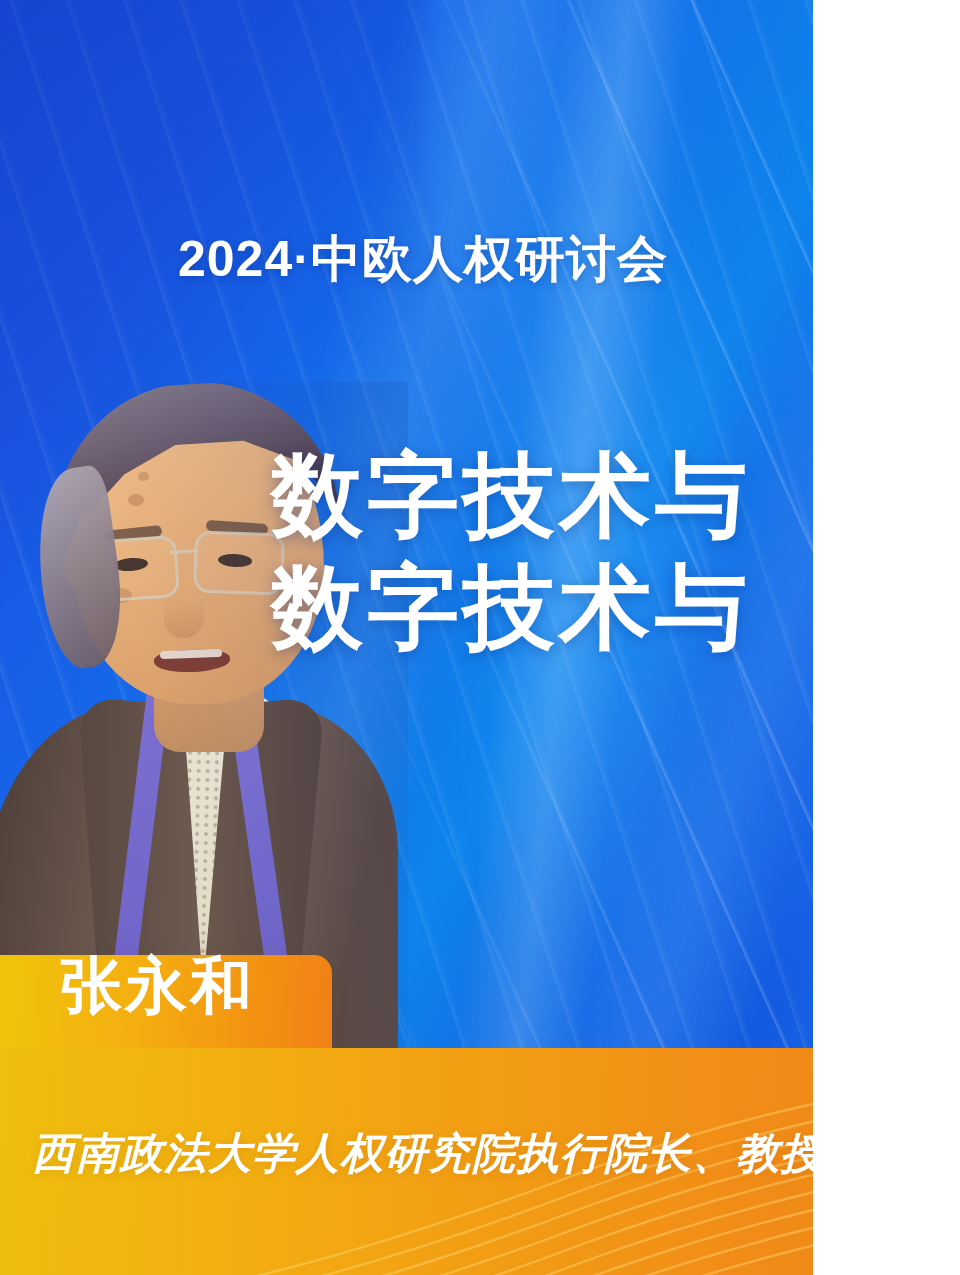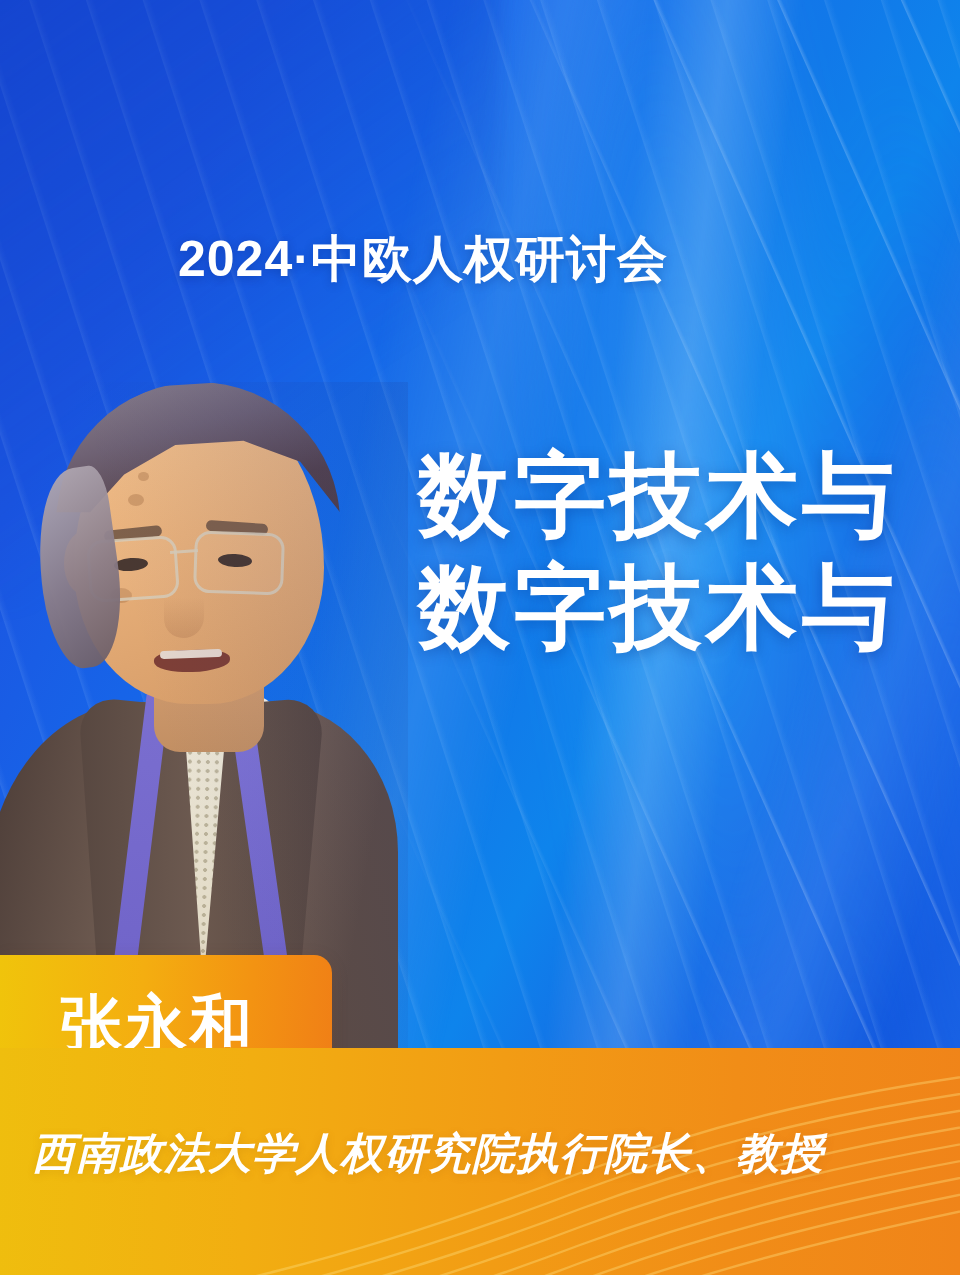--- a/index.html
+++ b/index.html
@@ -6,21 +6,21 @@
     margin: 0;
     padding: 0;
     background: #ffffff;
   }
   body {
     font-family: "Liberation Sans", "DejaVu Sans", sans-serif;
   }
 
   .poster {
     position: relative;
-    width: 960px;
+    width: 813px;
     height: 1275px;
     overflow: hidden;
     background: #14532d;
   }
 
   
   .bg-base {
     position: absolute;
     inset: 0;
     background:
@@ -337,21 +337,21 @@
   
   .name-badge {
     position: absolute;
     left: 0;
     top: 955px;
     width: 332px;
     height: 137px;
     background: linear-gradient(95deg, #F0C40B 0%, #F4AE10 42%, #F39312 74%, #F07F16 100%);
     border-radius: 0 18px 18px 0;
     display: flex;
-    align-items: center;
+    align-items: flex-start;
     box-shadow: 0 4px 18px rgba(120,60,0,0.14);
   }
   .name-badge .name-text {
     color: #ffffff;
     font-size: 62px;
     font-weight: bold;
     letter-spacing: 3px;
     margin-left: 60px;
     line-height: 1;
   }

